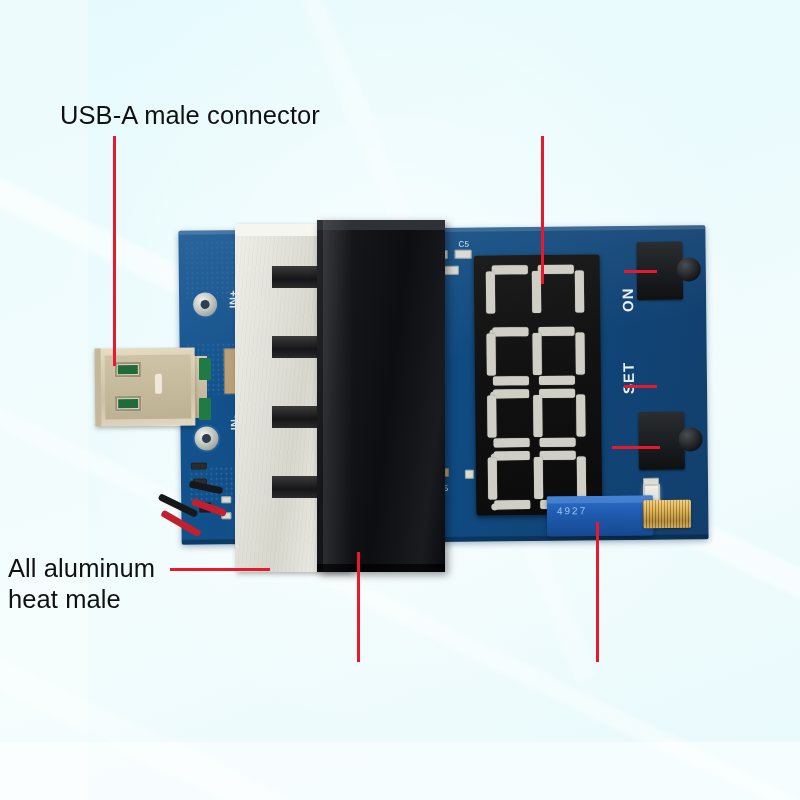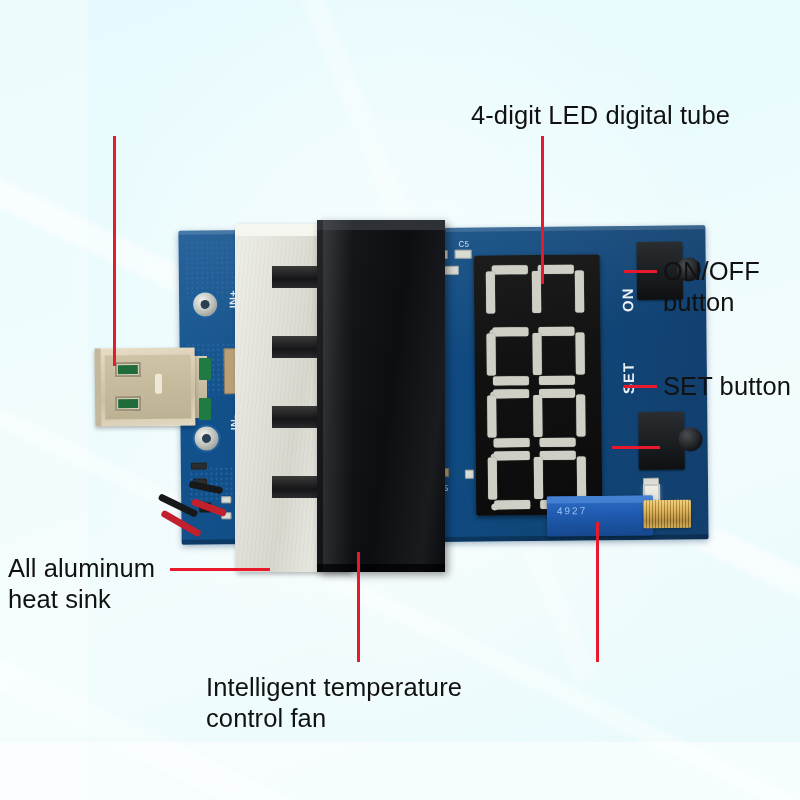--- a/index.html
+++ b/index.html
@@ -357,29 +357,24 @@
 
   <div class="lead v" style="left:113px;top:136px;height:230px;"></div>
   <div class="lead v" style="left:541px;top:136px;height:148px;"></div>
   <div class="lead h" style="left:624px;top:270px;width:33px;"></div>
   <div class="lead h" style="left:624px;top:385px;width:33px;"></div>
   <div class="lead h" style="left:612px;top:446px;width:48px;"></div>
   <div class="lead h" style="left:170px;top:568px;width:100px;"></div>
   <div class="lead v" style="left:357px;top:552px;height:110px;"></div>
   <div class="lead v" style="left:596px;top:522px;height:140px;"></div>
 
-
-  <div class="label" style="left:471px;top:100px;">4-digit LED digital tube</div>
-
-  <div class="label" style="left:663px;top:256px;">ON/OFF
-button</div>
-
-  <div class="label" style="left:663px;top:371px;">SET button</div>
+  <div class="label" style="left:60px;top:100px;">USB-A male connector</div>
+
+
+
 
 
   <div class="label" style="left:8px;top:553px;">All aluminum
-heat sink</div>
-
-  <div class="label" style="left:206px;top:672px;">Intelligent temperature
-control fan</div>
+heat male</div>
+
 
 
 </div>
 
 </body></html>

